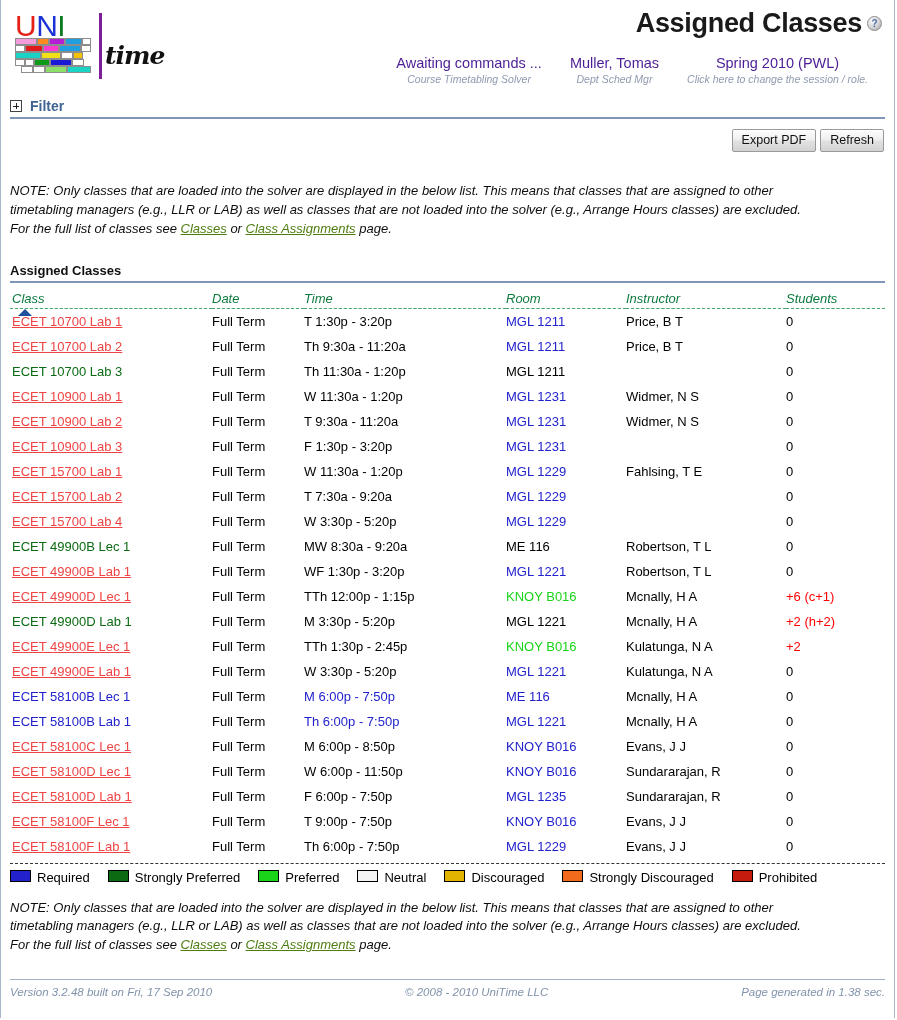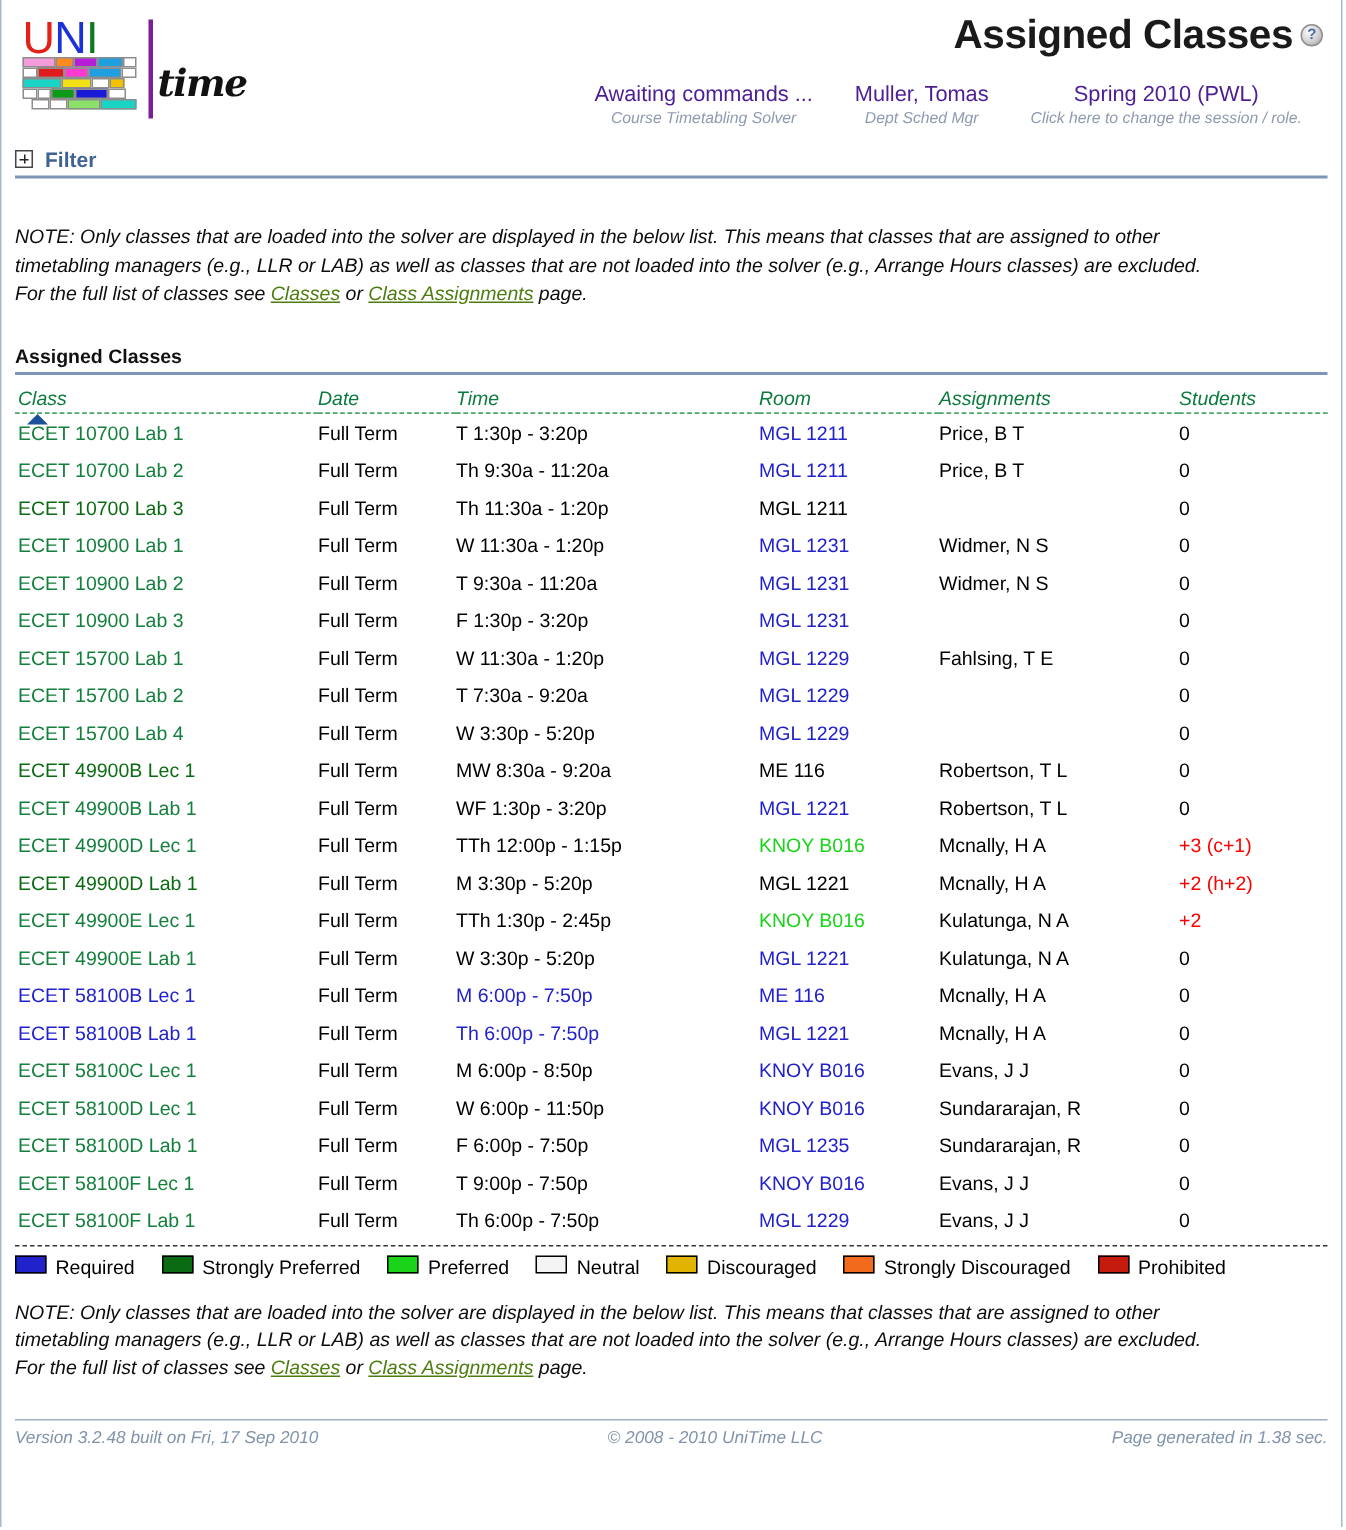--- a/index.html
+++ b/index.html
@@ -249,21 +249,21 @@
     vertical-align: top;
     white-space: nowrap;
   }
   tr.row-last td { padding-bottom: 7px; }
 
   
   .p-required    { color: #2222cc; }
   .p-strongpref  { color: #0b6b13; }
   .p-preferred   { color: #1ad41a; }
   .p-neutral     { color: #000000; }
-  .p-discouraged { color: #15803d; }
+  .p-discouraged { color: #ef4444; text-decoration: underline; }
   .p-conflict    { color: #ff0000; }
 
   
   .c-class { width: 200px; padding-left: 2px !important; }
   .c-date  { width: 92px; }
   .c-time  { width: 202px; }
   .c-room  { width: 120px; }
   .c-instr { width: 160px; }
   .c-stud  { width: auto; }
 
@@ -364,37 +364,41 @@
         <div class="status-sub link">Click here to change the session / role.</div>
       </div>
     </div>
   </div>
 
   <div class="filter-bar">
     <span class="expand-box"></span>
     <span class="filter-label">Filter</span>
   </div>
 
+  <div class="button-bar">
+    <button class="btn">Export PDF</button>
+    <button class="btn">Refresh</button>
+  </div>
 
   <div class="note">
     <div>NOTE: Only classes that are loaded into the solver are displayed in the below list. This means that classes that are assigned to other</div>
     <div>timetabling managers (e.g., LLR or LAB) as well as classes that are not loaded into the solver (e.g., Arrange Hours classes) are excluded.</div>
     <div><span>For the full list of classes see </span><a href="#">Classes</a><span> or </span><a href="#">Class Assignments</a><span> page.</span></div>
   </div>
 
   <div class="section-title">Assigned Classes</div>
 
   <table class="classes">
     <thead>
       <tr>
         <th class="c-class"><span class="th-inner"><span>Class</span><span class="sort-arrow"></span></span></th>
         <th class="c-date"><span class="th-inner">Date</span></th>
         <th class="c-time"><span class="th-inner">Time</span></th>
         <th class="c-room"><span class="th-inner">Room</span></th>
-        <th class="c-instr"><span class="th-inner">Assignments</span></th>
+        <th class="c-instr"><span class="th-inner">Instructor</span></th>
         <th class="c-stud"><span class="th-inner">Students</span></th>
       </tr>
     </thead>
     <tbody>
         <tr>
           <td class="c-class p-discouraged">ECET 10700 Lab 1</td>
           <td class="c-date">Full Term</td>
           <td class="c-time p-neutral">T 1:30p - 3:20p</td>
           <td class="c-room p-required">MGL 1211</td>
           <td class="c-instr">Price, B T</td>
@@ -479,21 +483,21 @@
           <td class="c-room p-required">MGL 1221</td>
           <td class="c-instr">Robertson, T L</td>
           <td class="c-stud p-neutral">0</td>
         </tr>
         <tr>
           <td class="c-class p-discouraged">ECET 49900D Lec 1</td>
           <td class="c-date">Full Term</td>
           <td class="c-time p-neutral">TTh 12:00p - 1:15p</td>
           <td class="c-room p-preferred">KNOY B016</td>
           <td class="c-instr">Mcnally, H A</td>
-          <td class="c-stud p-conflict">+3 (c+1)</td>
+          <td class="c-stud p-conflict">+6 (c+1)</td>
         </tr>
         <tr>
           <td class="c-class p-strongpref">ECET 49900D Lab 1</td>
           <td class="c-date">Full Term</td>
           <td class="c-time p-neutral">M 3:30p - 5:20p</td>
           <td class="c-room p-neutral">MGL 1221</td>
           <td class="c-instr">Mcnally, H A</td>
           <td class="c-stud p-conflict">+2 (h+2)</td>
         </tr>
         <tr>

